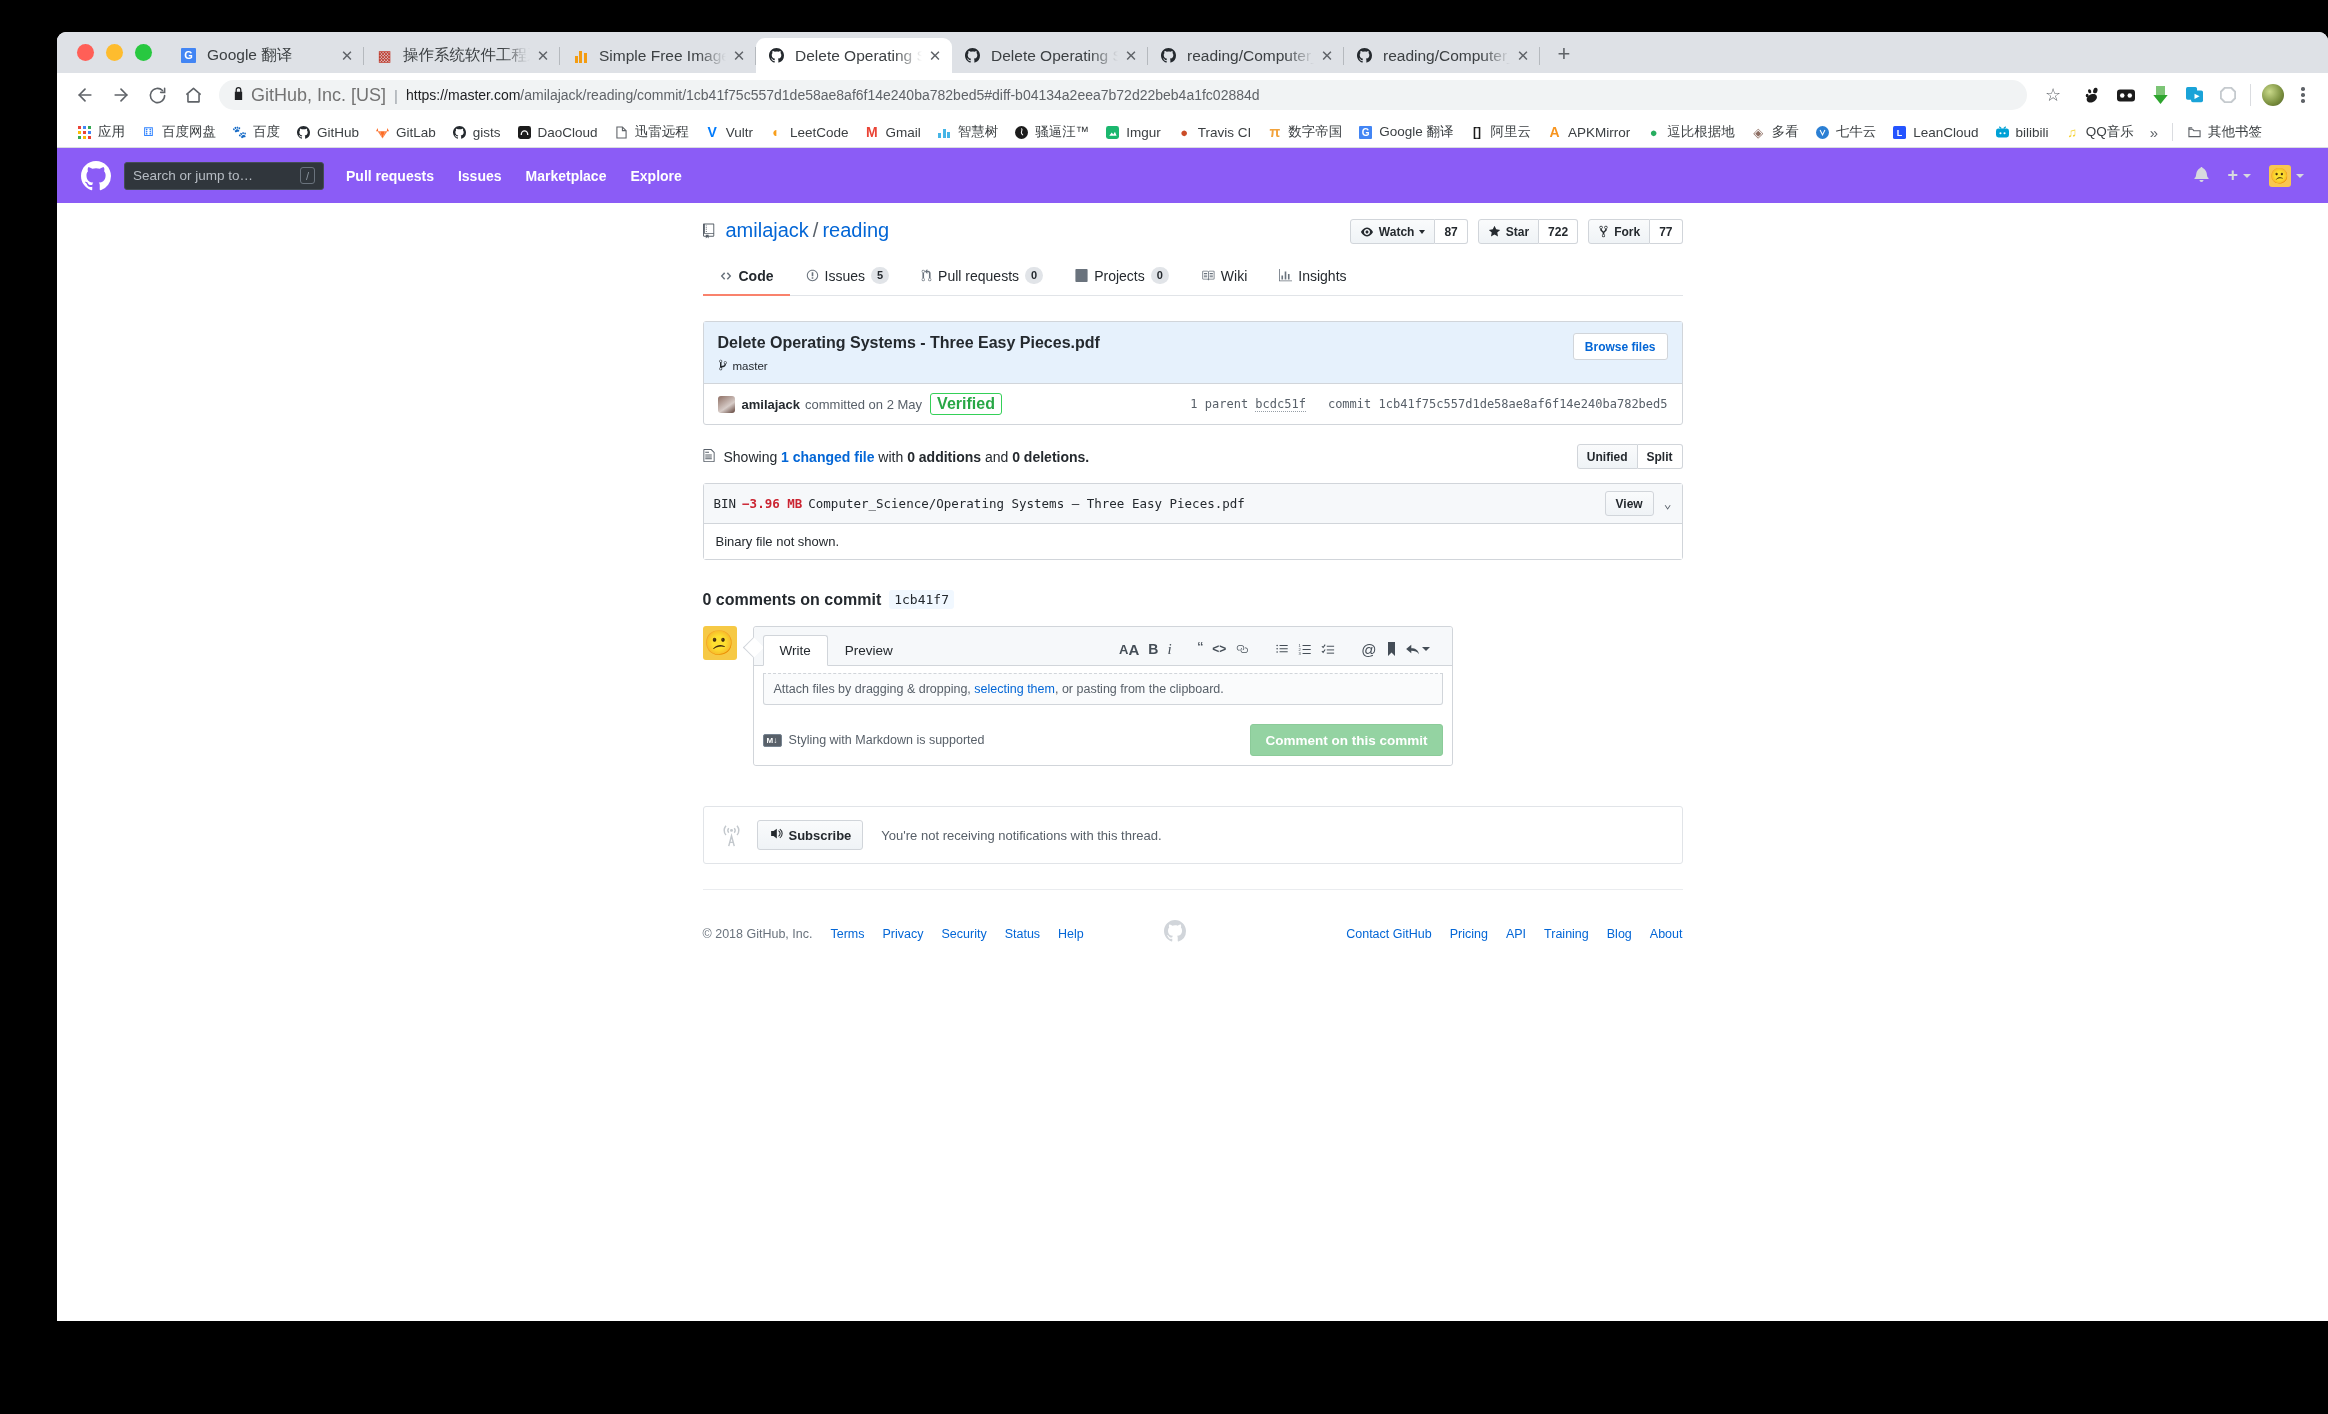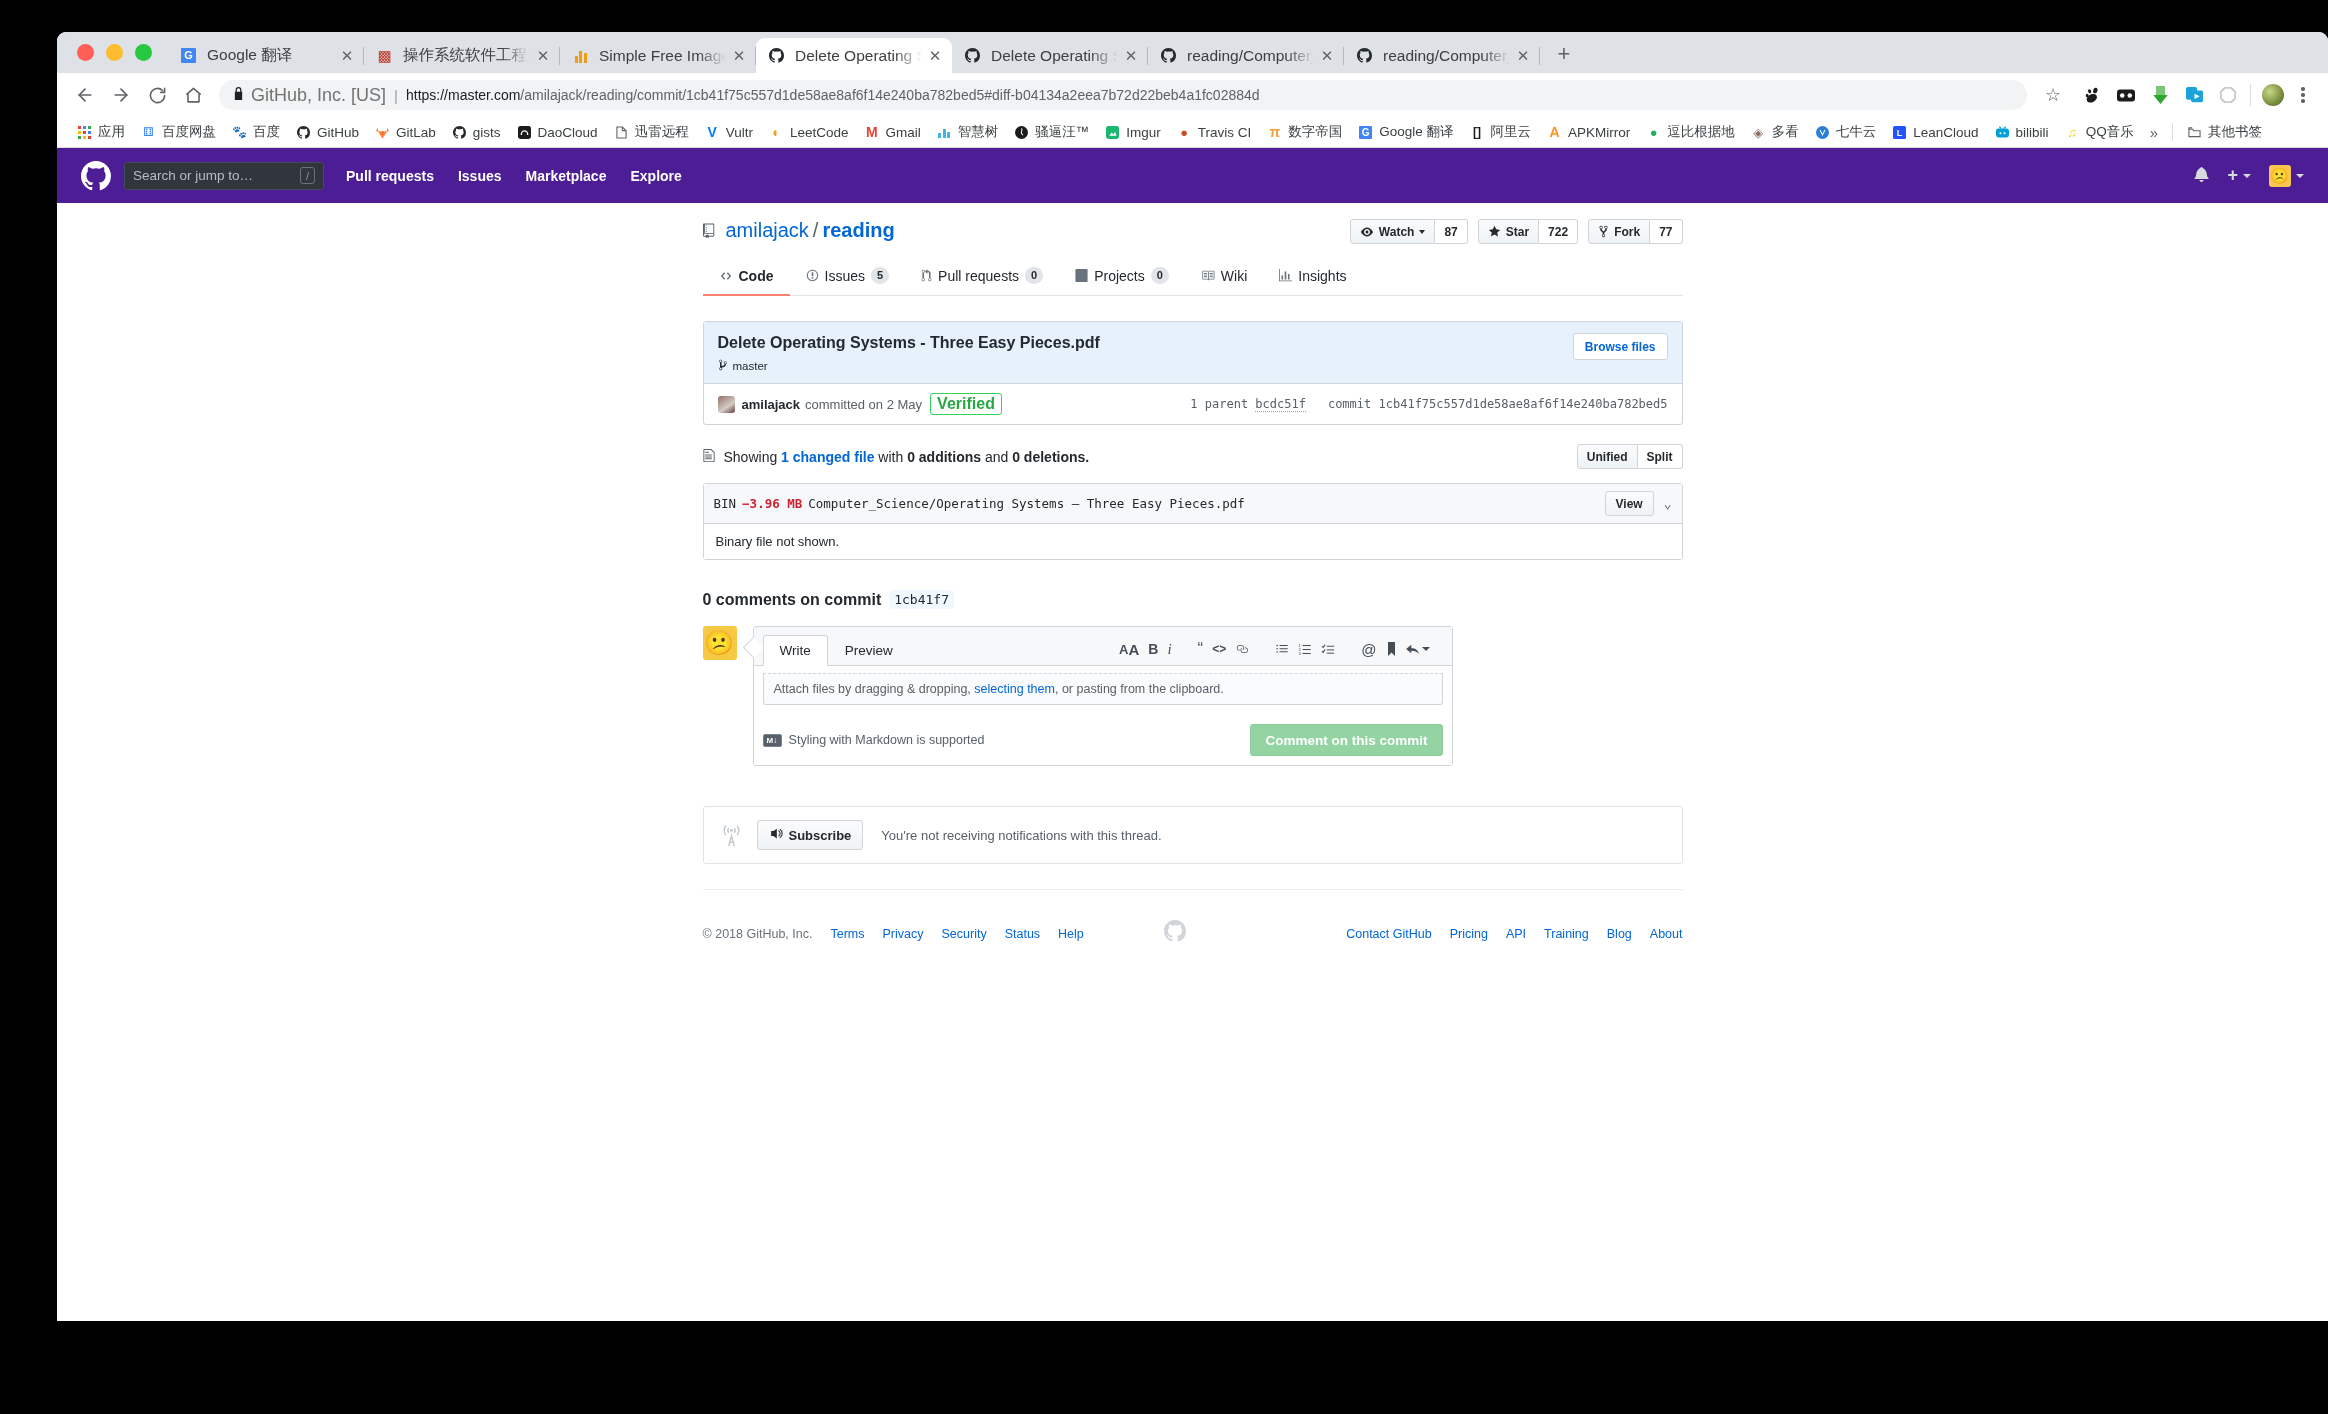--- a/index.html
+++ b/index.html
@@ -129,21 +129,21 @@
   .bm { display:flex; align-items:center; gap:6px; padding:0 8px; height:24px; white-space:nowrap; flex:none;}
   .bm .bicon { width:15px;height:15px;display:flex;align-items:center;justify-content:center;font-size:12px;flex:none;}
   .apps-grid { display:grid; grid-template-columns:repeat(3,3px); grid-template-rows:repeat(3,3px); gap:2px;}
   .apps-grid i { width:3px;height:3px;display:block;}
   .chev-more { padding:0 8px; color:#5f6368; font-size:15px;}
   .bm-div { width:1px;height:18px;background:#dadce0;margin:0 6px;}
 
   
   .gh-page { background: #fff; height: calc(100% - 116px); overflow: hidden; }
   .gh-header {
-    background: #4c1d95; height: 55px;
+    background: #8b5cf6; height: 55px;
     display: flex; align-items: center; padding: 0 24px;
     color: #fff;
   }
   .gh-logo { width: 30px; height: 30px; margin-right: 13px; flex:none; }
   .gh-search {
     width: 200px; height: 28px; background: #30363c; border: 1px solid #444d56;
     border-radius: 3px; display: flex; align-items: center; padding: 0 8px;
     font-size: 13.5px; color: #b7bdc4;
   }
   .gh-search .slash {
@@ -164,21 +164,21 @@
 
   
   .gh-body { background:#fff; }
   .container { width: 980px; margin: 0 auto; padding-top: 0px; }
 
   .repo-head { padding: 16px 0 0 0; display:flex; align-items:flex-start; }
   .repo-title { font-size: 20px; display:flex; align-items:center; gap:0; }
   .repo-title .book-icon { margin-right: 8px; color:#586069; font-size:16px; display:inline-flex;}
   .repo-title a { color:#0366d6; text-decoration:none; }
   .repo-title a.owner { font-weight: normal; }
-  .repo-title a.name { font-weight: bold; }
+  .repo-title a.name { font-weight: normal; }
   .repo-title .slash { color:#586069; margin:0 4px; }
 
   .repo-actions { margin-left:auto; display:flex; gap: 10px; }
   .btn-grp { display:flex; }
   .btn-sm {
     border:1px solid #d1d5da; background: linear-gradient(#fafbfc,#eff3f6);
     font-size: 12px; font-weight: bold; color:#24292e;
     padding: 0 9px; height: 25px; display:flex; align-items:center; gap:5px;
     border-radius: 3px 0 0 3px;
   }

